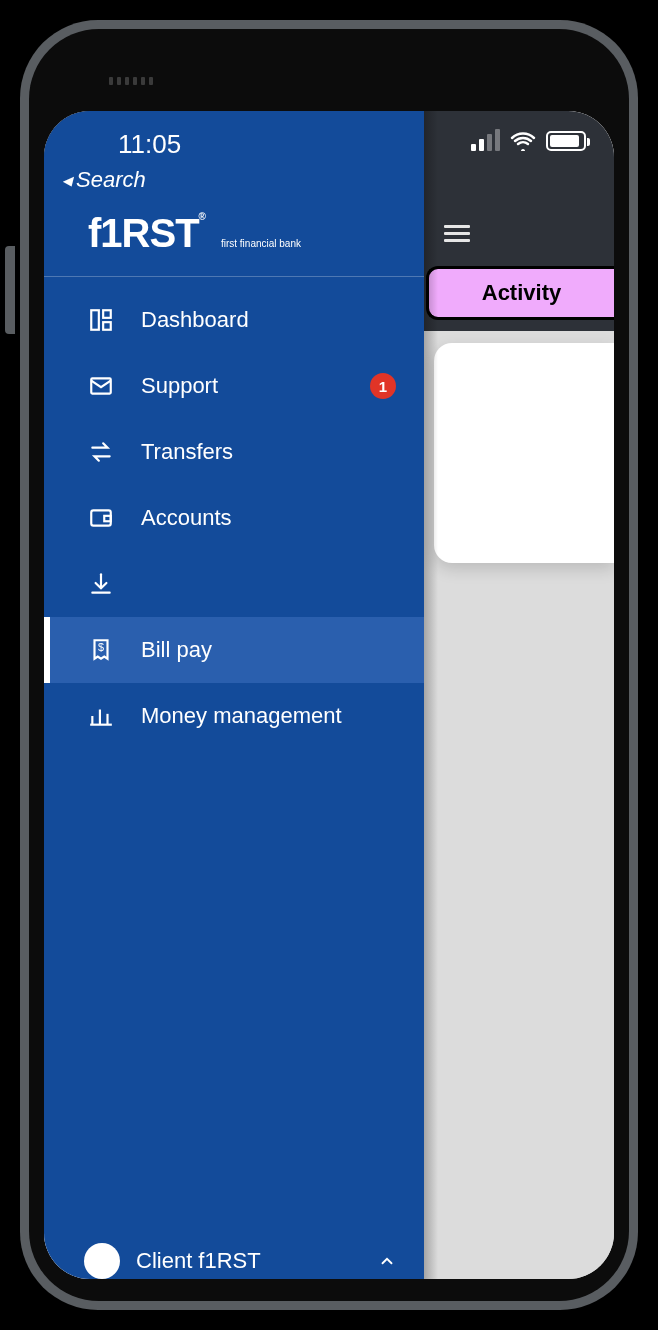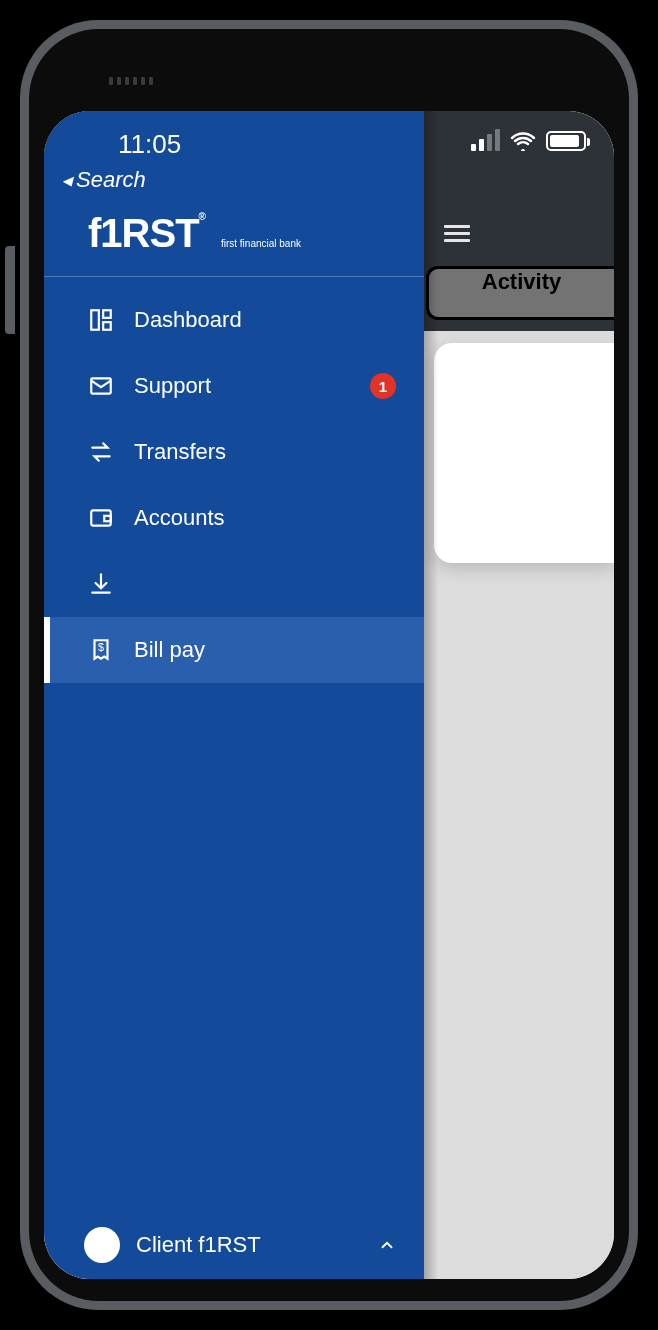--- a/index.html
+++ b/index.html
@@ -93,25 +93,26 @@
   }
   .hamburger div {
     width: 26px; height: 3px; background: #e6e6e6; margin: 4px 0; border-radius: 1px;
   }
   .activity-tab {
     position: absolute;
     top: 155px;
     left: 382px;
     right: 0;
     height: 54px;
-    background: #737373;
+    background: #f0abfc;
     border: 3px solid #000;
     border-right: none;
     border-radius: 12px 0 0 12px;
     display: flex;
+    align-items: center;
     justify-content: center;
     font-weight: 700;
     font-size: 22px;
     color: #000;
   }
   .activity-bar-bg {
     position: absolute;
     top: 148px;
     left: 0;
     right: 0;
@@ -255,21 +256,21 @@
   }
   
   
   .nav {
     padding-top: 10px;
     flex: 1;
   }
   .nav-item {
     display: flex;
     align-items: center;
-    gap: 20px;
+    gap: 27px;
     padding: 20px 24px 20px 44px;
     font-size: 22px;
     position: relative;
     cursor: pointer;
   }
   .nav-item .icon {
     width: 26px;
     height: 26px;
     display: flex;
     align-items: center;
@@ -299,21 +300,21 @@
     justify-content: center;
     font-size: 15px;
     font-weight: 600;
   }
   
   
   .user-row {
     display: flex;
     align-items: center;
     gap: 16px;
-    padding: 14px 24px 16px 40px;
+    padding: 14px 24px 0 40px;
     font-size: 22px;
     position: relative;
   }
   .avatar {
     width: 36px; height: 36px;
     background: #fff;
     border-radius: 50%;
   }
   .chevron-up {
     position: absolute;
@@ -450,20 +451,31 @@
             <div class="nav-item active">
               <span class="icon">
                 <svg viewBox="0 0 24 24" width="26" height="26" stroke="#fff" stroke-width="2" fill="none">
                   <path d="M6 3h12v17l-3-2-3 2-3-2-3 2z"></path>
                     <text x="12" y="13" font-size="10" text-anchor="middle" fill="#fff" stroke="none">$</text>
                 </svg>
               </span>
               <span>Bill pay</span>
             </div>
 
+            <div class="nav-item">
+              <span class="icon">
+                <svg viewBox="0 0 24 24" width="26" height="26" stroke="#fff" stroke-width="2" fill="none">
+                  <path d="M4 20V12"></path>
+                    <path d="M11 20V6"></path>
+                    <path d="M18 20V10"></path>
+                    <path d="M2 20h20"></path>
+                </svg>
+              </span>
+              <span>Money management</span>
+            </div>
 
 
           </div>
 
           <div class="user-row">
             <div class="avatar"></div>
             <span>Client f1RST</span>
             <span class="chevron-up">
               <svg viewBox="0 0 24 24" width="18" height="18" stroke="#fff" stroke-width="2.5" fill="none" stroke-linecap="round">
                   <path d="M6 15l6-6 6 6"></path>

